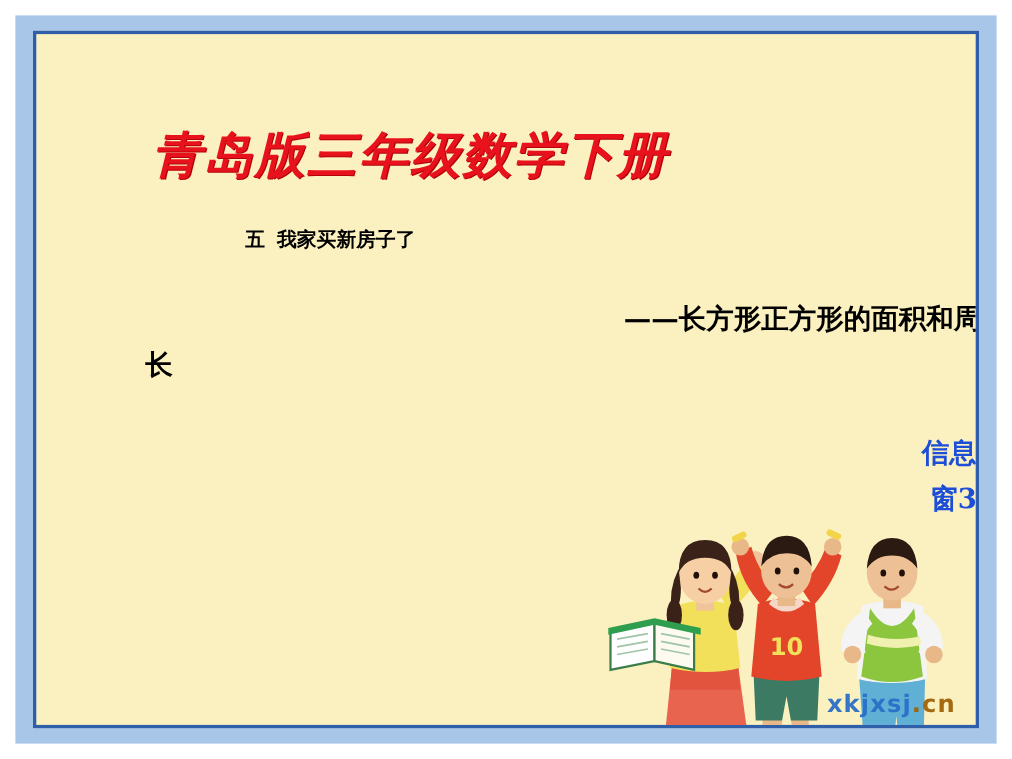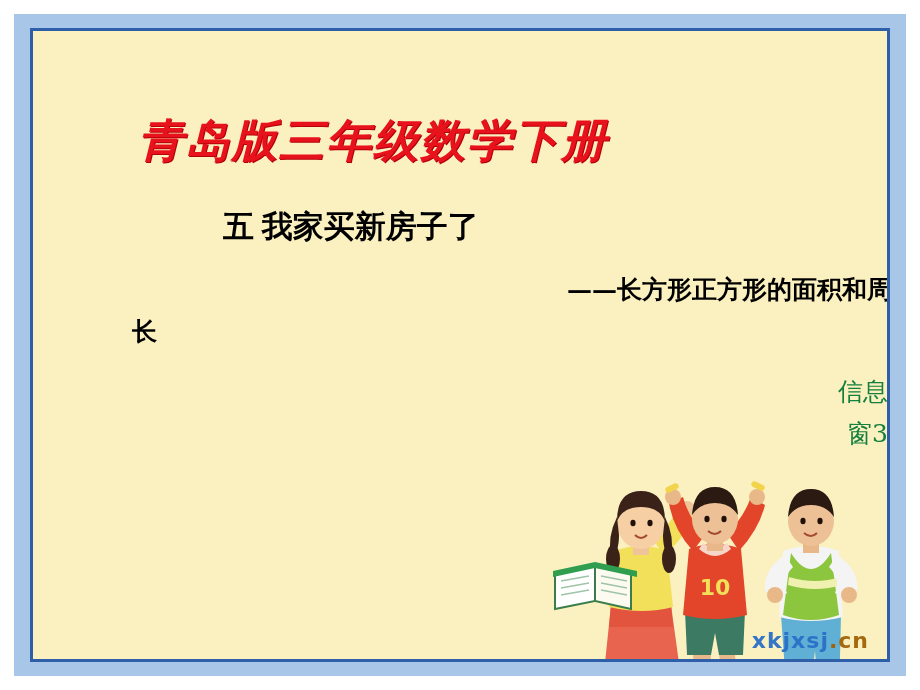--- a/index.html
+++ b/index.html
@@ -61,23 +61,23 @@
     letter-spacing: 2px;
     font-style: italic;
     text-shadow: 1px 1px 0 #b3000a;
     white-space: nowrap;
   }
   .subtitle {
     position: absolute;
     left: 190px;
     top: 175px;
     color: #000000;
-    font-family: Liberation Serif, serif;
-    font-weight: bold;
-    font-size: 31px;
+    font-family: Liberation Mono, monospace;
+    font-weight: bold;
+    font-size: 18px;
     white-space: nowrap;
   }
   .dash-line {
     position: absolute;
     left: 99px;
     top: 238px;
     width: 760px;
     color: #000000;
     font-family: "DejaVu Serif", serif;
     font-weight: bold;
@@ -86,25 +86,25 @@
     text-align: right;
   }
   .dash-line .wrap {
     display: block;
     text-align: left;
     margin-left: 0;
   }
   .window-line {
     position: absolute;
     left: 95px;
-    top: 340px;
+    top: 360px;
     width: 760px;
-    color: #15803d;
+    color: #1d4ed8;
     font-family: "DejaVu Serif", serif;
-    font-weight: normal;
+    font-weight: bold;
     font-size: 25px;
     line-height: 42px;
     text-align: right;
   }
   .window-line .wrap {
     display: block;
     text-align: right;
   }
 
   

